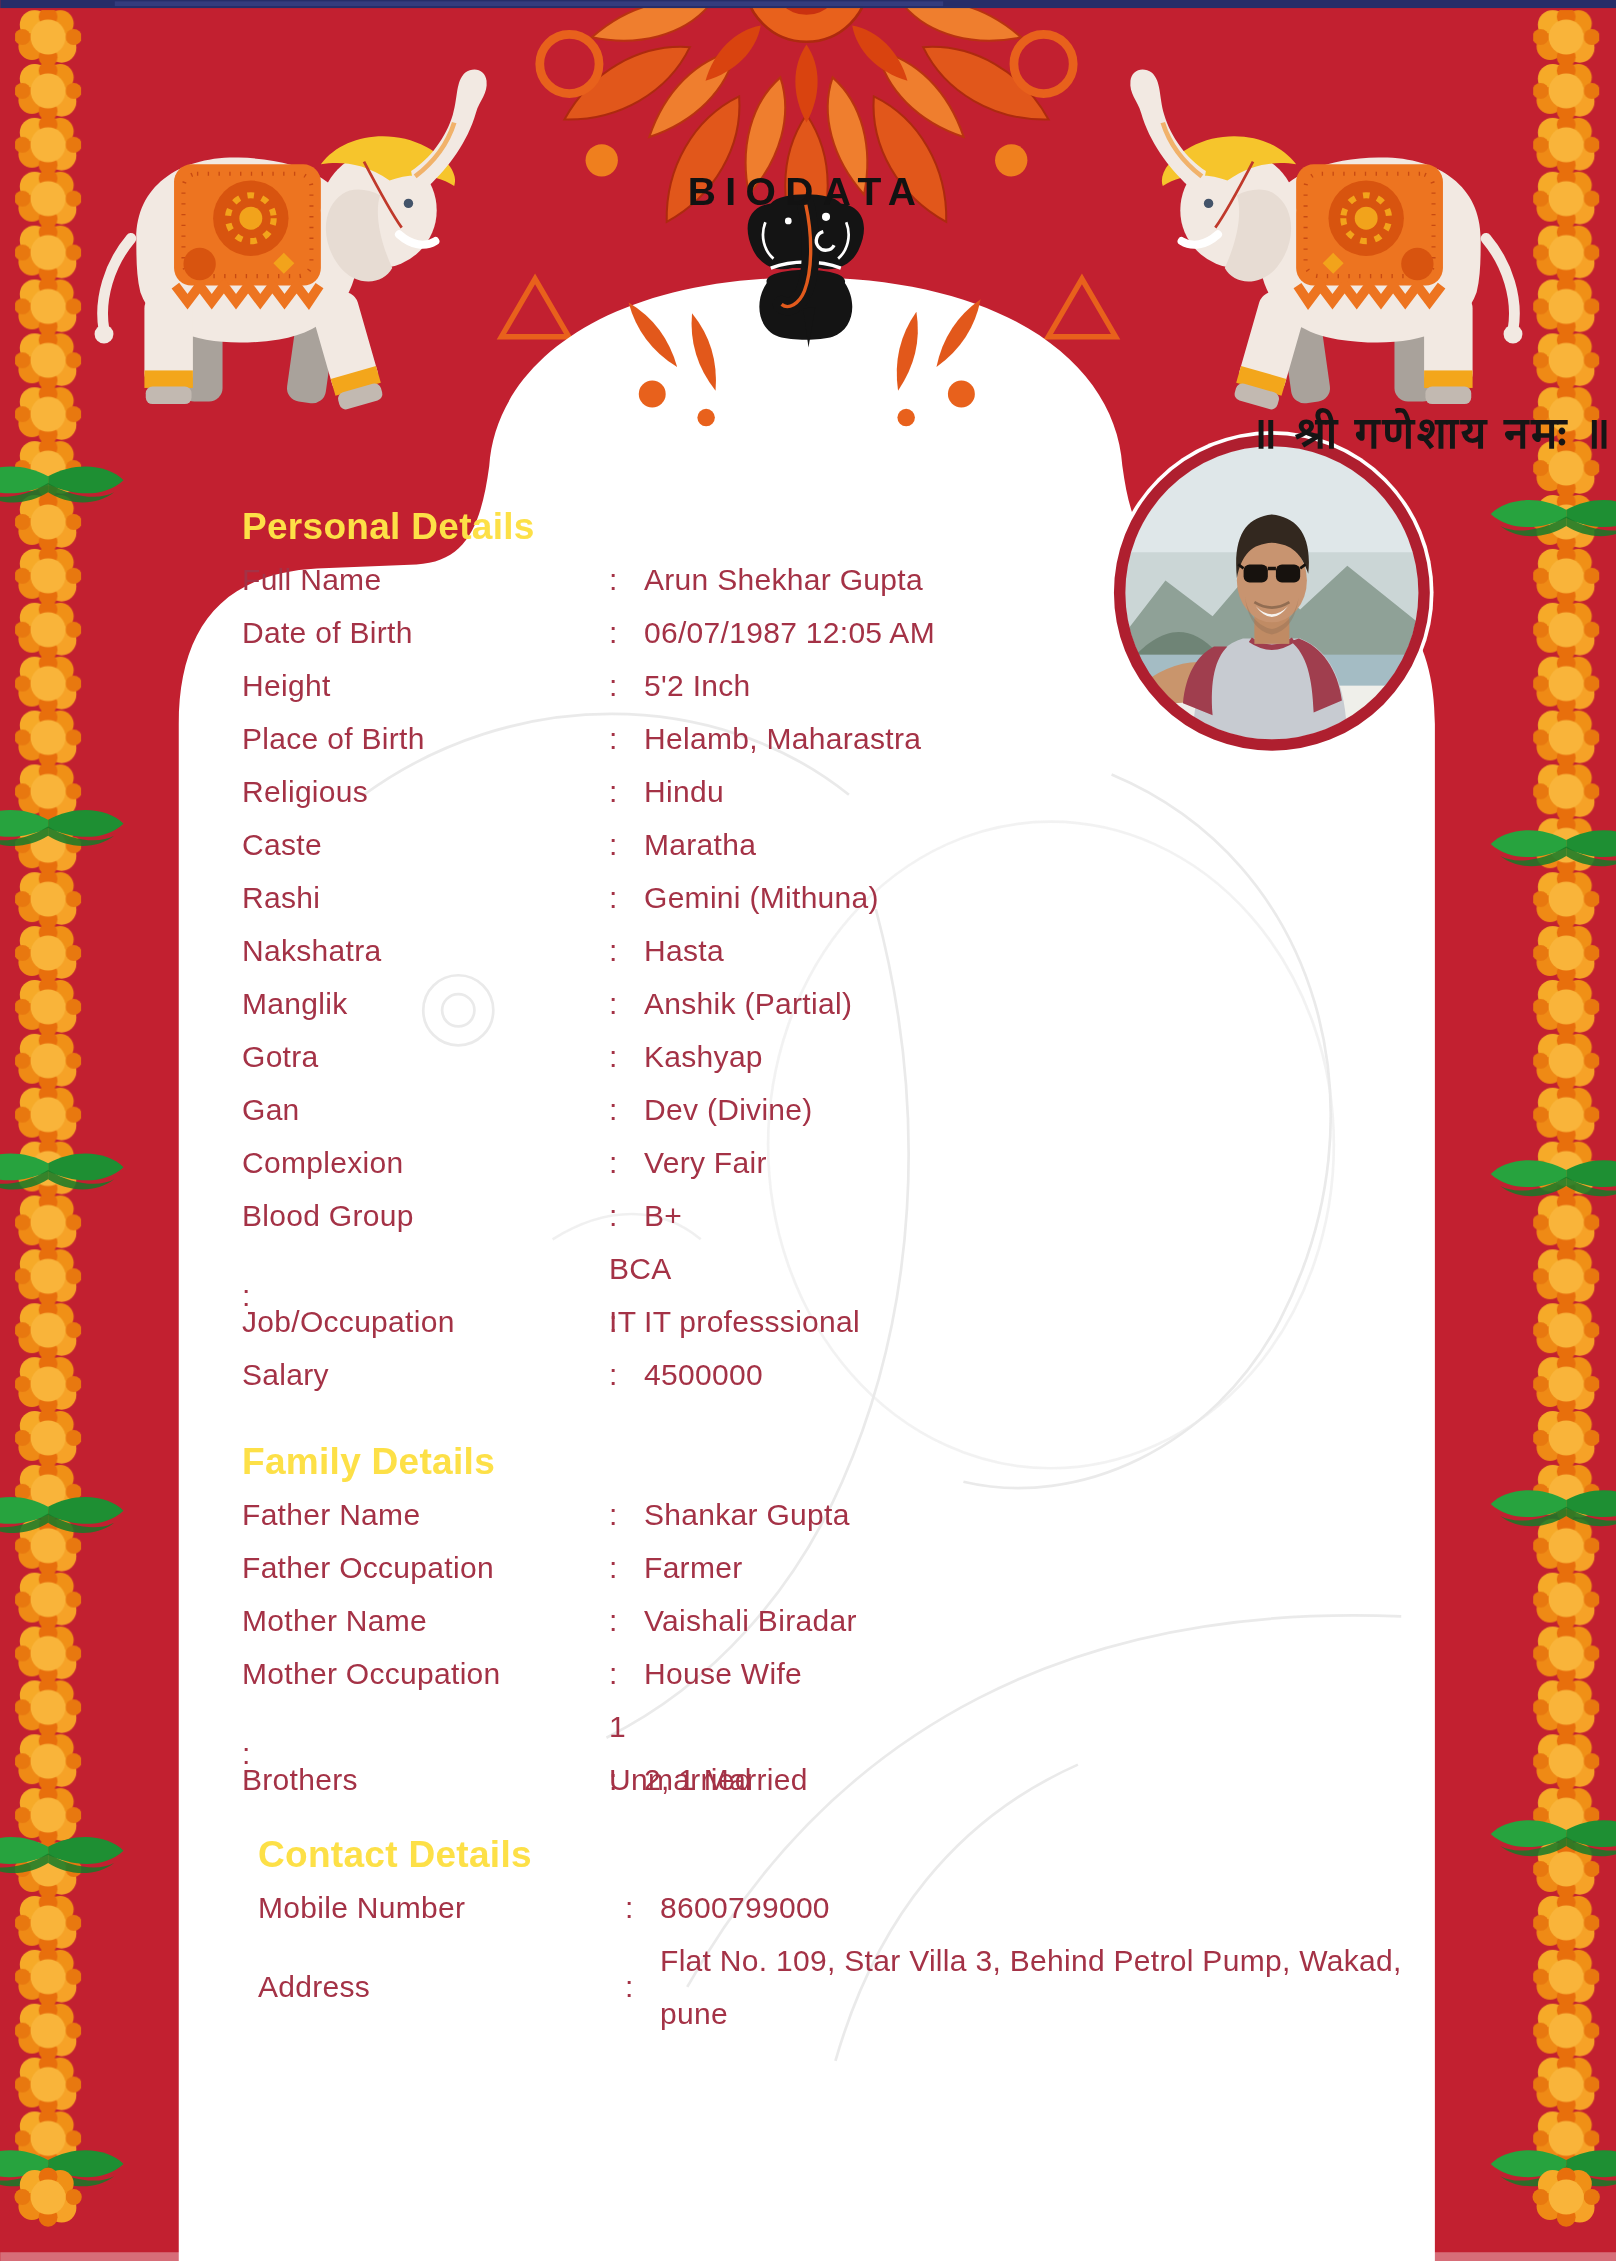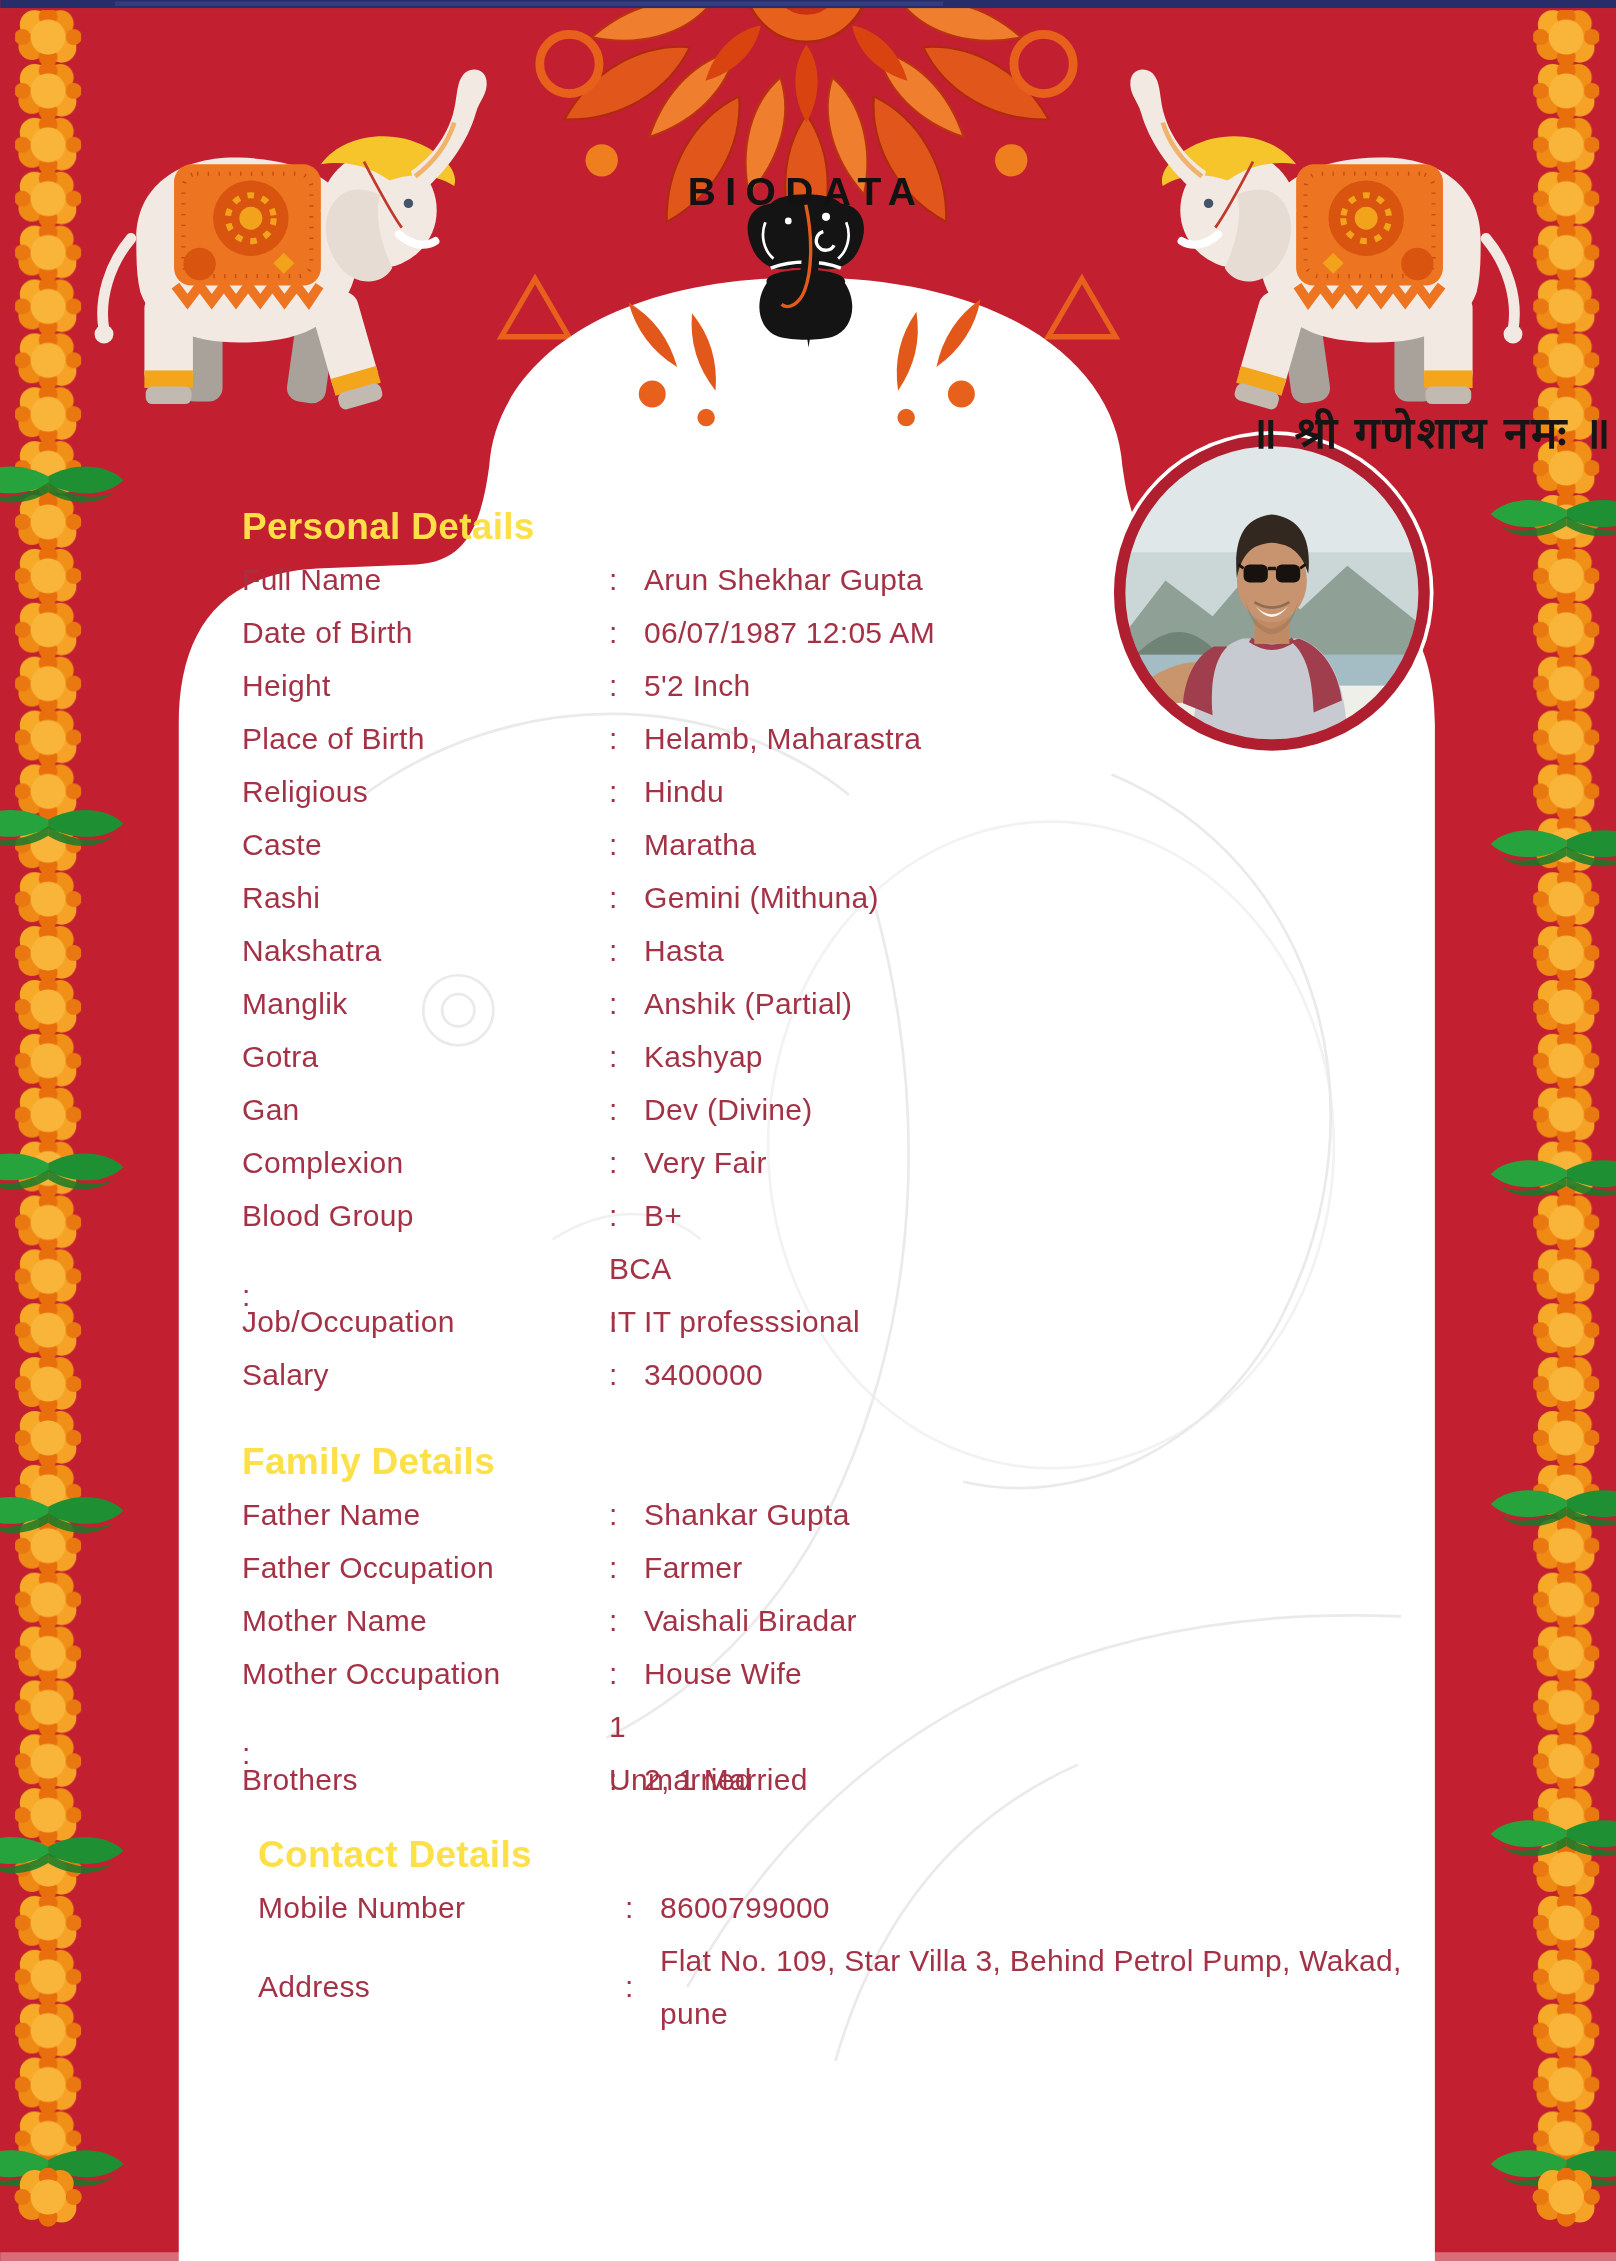--- a/index.html
+++ b/index.html
@@ -336,21 +336,21 @@
             <div class="value">BCA IT</div>
           </div>
           <div class="row">
             <div class="cell label">Job/Occupation</div>
             <div class="cell sep">:</div>
             <div class="value">IT professsional</div>
           </div>
           <div class="row">
             <div class="cell label">Salary</div>
             <div class="cell sep">:</div>
-            <div class="value">3400000</div>
+            <div class="value">4500000</div>
           </div>
         </div>
       </div>
       <div class="section" id="section-family">
         <div class="sec-heading">Family Details</div>
         <div class="rows">
           <div class="row">
             <div class="cell label">Father Name</div>
             <div class="cell sep">:</div>
             <div class="value">Shankar Gupta</div>

